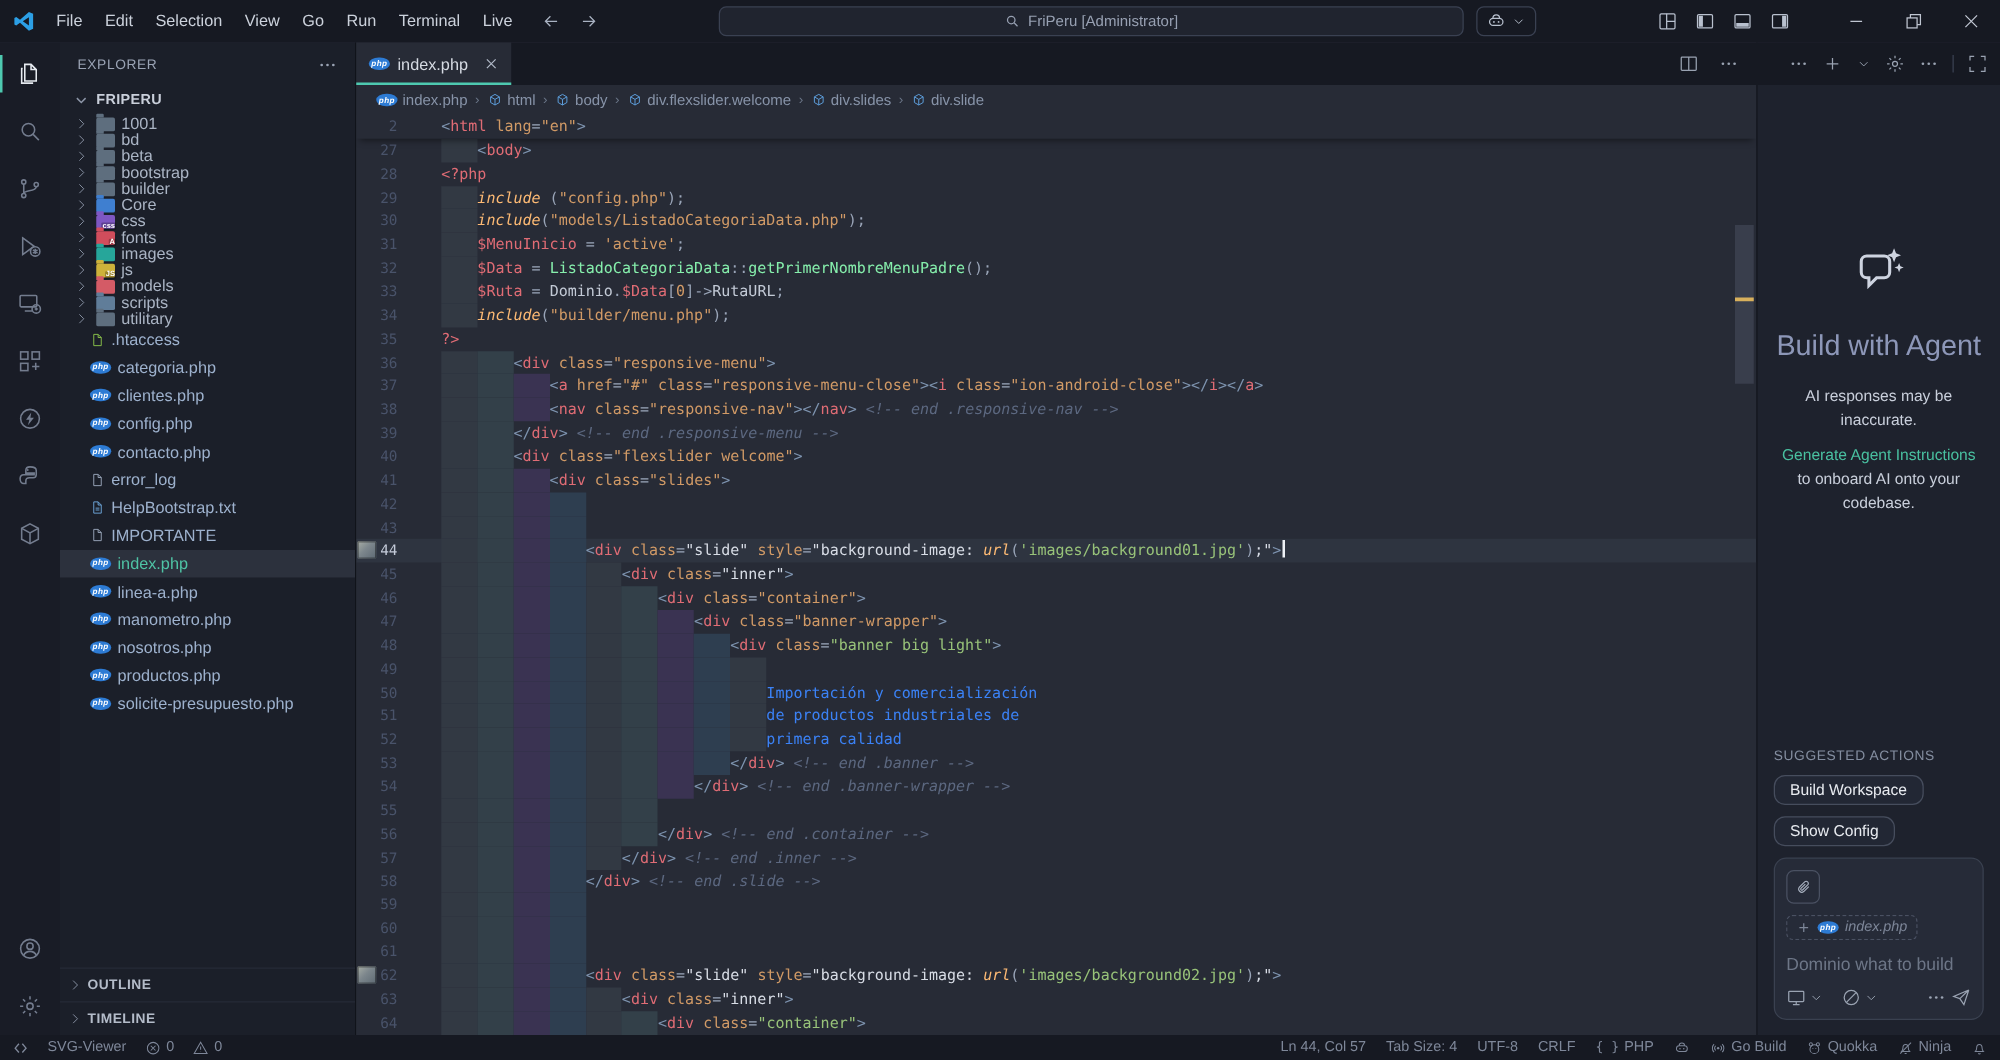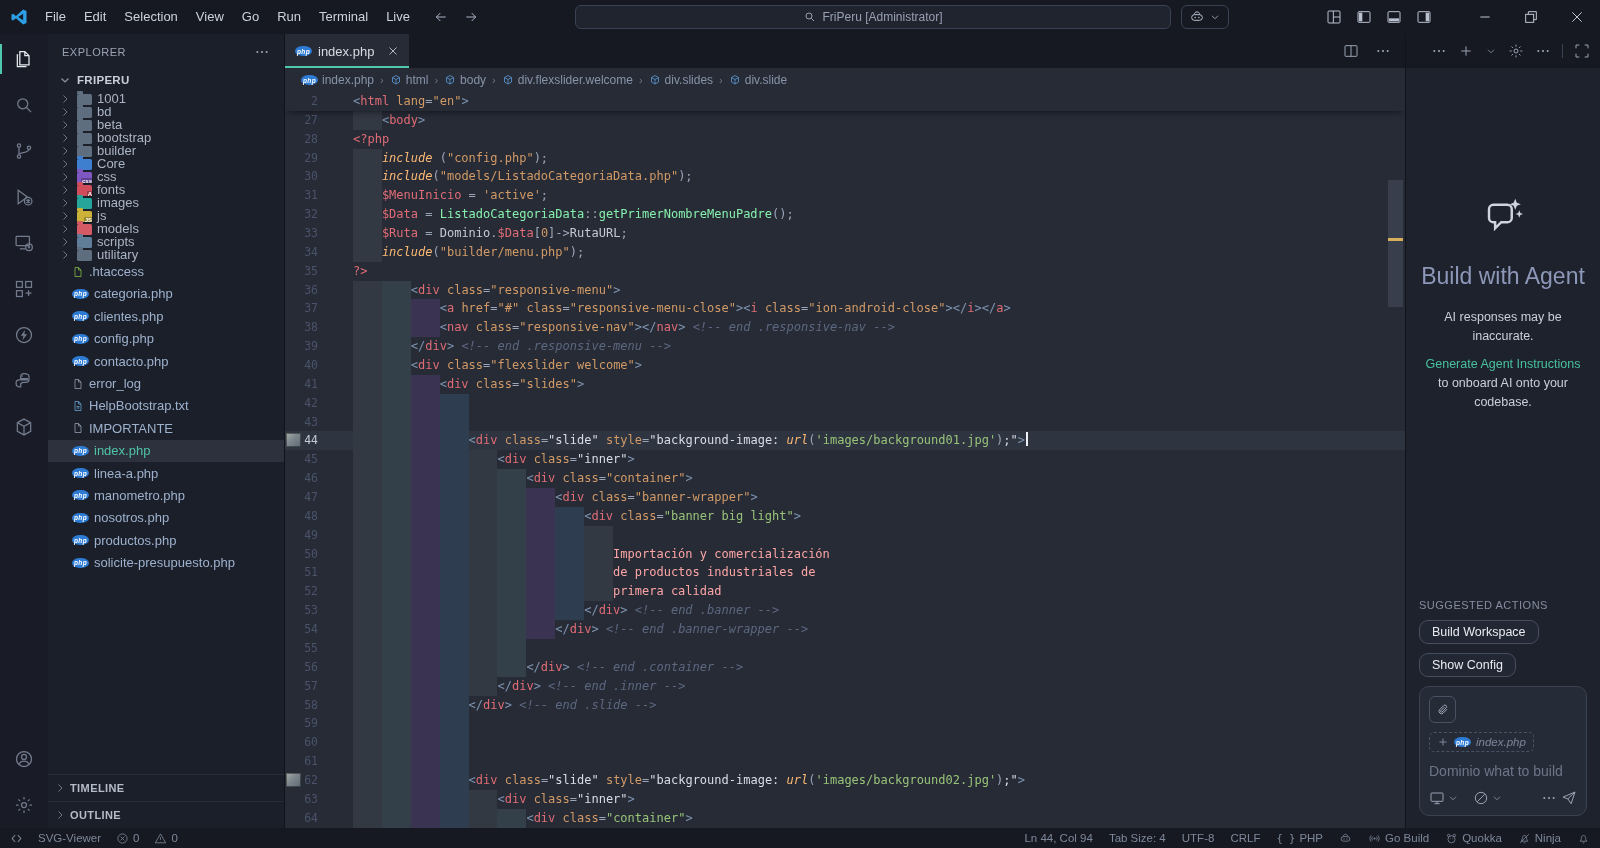--- a/index.html
+++ b/index.html
@@ -71,21 +71,21 @@
   .gutter .num{position:absolute;left:0;width:33px;text-align:right;line-height:18.87px;font-size:11.5px;color:#49536a}
   .row-current .gutter .num{color:#c3cad8}
   .gutter .thumb{position:absolute;left:1px;top:2px;width:15px;height:14px;border-radius:1px;background:linear-gradient(135deg,#a8aea6 0%,#7c868c 45%,#5d6973 100%);box-shadow:inset 0 0 0 1px rgba(0,0,0,.4)}
   .row-content{position:relative;flex:1;line-height:18.87px}
   .stripe{position:absolute;top:0;bottom:0;width:4ch}
   .toks{position:relative;display:inline-block}
   .cursor{display:inline-block;width:1.5px;height:14px;background:#eef1f6;vertical-align:-2px;margin-left:1px}
   .tk-tag{color:#e06c75}.tk-pb{color:#7e94b0}.tk-attr{color:#d19a66}.tk-str{color:#d19a66}
   .tk-strW{color:#d8dde6}.tk-strG{color:#98c379}.tk-kw{color:#fdba74;font-style:italic}
   .tk-var{color:#e06c75}.tk-fn{color:#86efac}.tk-num{color:#d19a66}.tk-op{color:#9aa5b8}
-  .tk-plain{color:#c3cad6}.tk-com{color:#5c6880;font-style:italic}.tk-text{color:#fca5a5}.tk-php{color:#e06c75}
+  .tk-plain{color:#c3cad6}.tk-com{color:#5c6880;font-style:italic}.tk-text{color:#3b82f6}.tk-php{color:#e06c75}
   .vscroll{position:absolute;right:2px;top:88px;width:15px;height:127px;background:rgba(121,132,157,.22)}
   .vmark{position:absolute;right:2px;top:146px;width:15px;height:3px;background:#d8b05c}
 
   
   .panel{width:195px;background:#1e222d;border-left:1px solid #10131a;display:flex;flex-direction:column}
   .panel-header{height:34px;background:#161922;display:flex;align-items:center;justify-content:flex-end;gap:11px;padding:0 10px;color:#9aa3b2}
   .ph-div{width:1px;height:14px;background:#3a4152}
   .panel-body{flex:1;display:flex;flex-direction:column;align-items:center;padding:0 13px;text-align:center;overflow:hidden}
   .agent-icon{margin-top:128px;color:#ced4e0}
   .agent-icon svg{width:42px;height:42px}
@@ -547,29 +547,29 @@
             <span class="label">solicite-presupuesto.php</span>
           </div>
         </div>
       <div class="sb-sections" id="sb-sections">
           <div class="sb-section">
             <span class="ico sm" style="color: rgb(139, 148, 166);">
               <svg viewBox="0 0 24 24" fill="none" stroke="currentColor" stroke-width="1.5">
                 <path d="M9 5l7 7-7 7"></path>
               </svg>
             </span>
-            <span>TIMELINE</span>
+            <span>OUTLINE</span>
           </div>
           <div class="sb-section">
             <span class="ico sm" style="color: rgb(139, 148, 166);">
               <svg viewBox="0 0 24 24" fill="none" stroke="currentColor" stroke-width="1.5">
                 <path d="M9 5l7 7-7 7"></path>
               </svg>
             </span>
-            <span>OUTLINE</span>
+            <span>TIMELINE</span>
           </div>
         </div>
     </div>
   </div>
 
   <div class="editor-col">
     <div class="tabbar">
       <div class="tab">
         <span class="php-badge">php</span>
         <span>index.php</span>
@@ -842,21 +842,21 @@
           <svg viewBox="0 0 24 24" fill="none" stroke="currentColor" stroke-width="1.5">
             <path d="M12 3.5L2.5 20h19z"></path>
             <path d="M12 9.5v5M12 17.2v.6"></path>
           </svg>
         </span>
         <span>0</span>
       </div>
     </div>
   <div class="st-right" id="status-right">
       <div class="st-item">
-        <span>Ln 44, Col 94</span>
+        <span>Ln 44, Col 57</span>
       </div>
       <div class="st-item">
         <span>Tab Size: 4</span>
       </div>
       <div class="st-item">
         <span>UTF-8</span>
       </div>
       <div class="st-item">
         <span>CRLF</span>
       </div>

